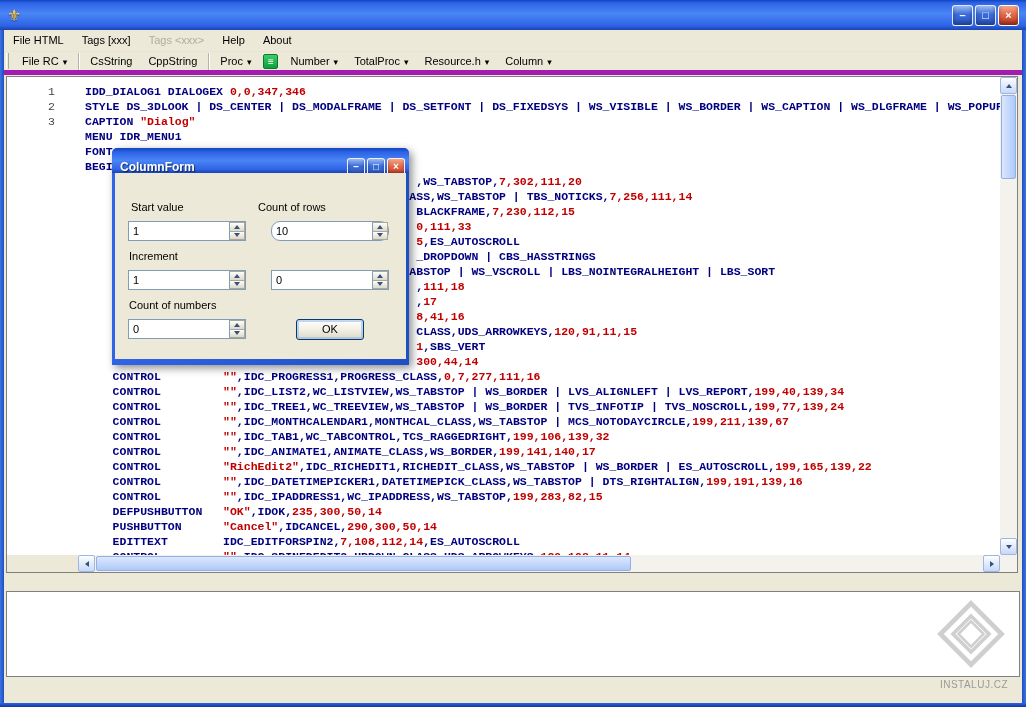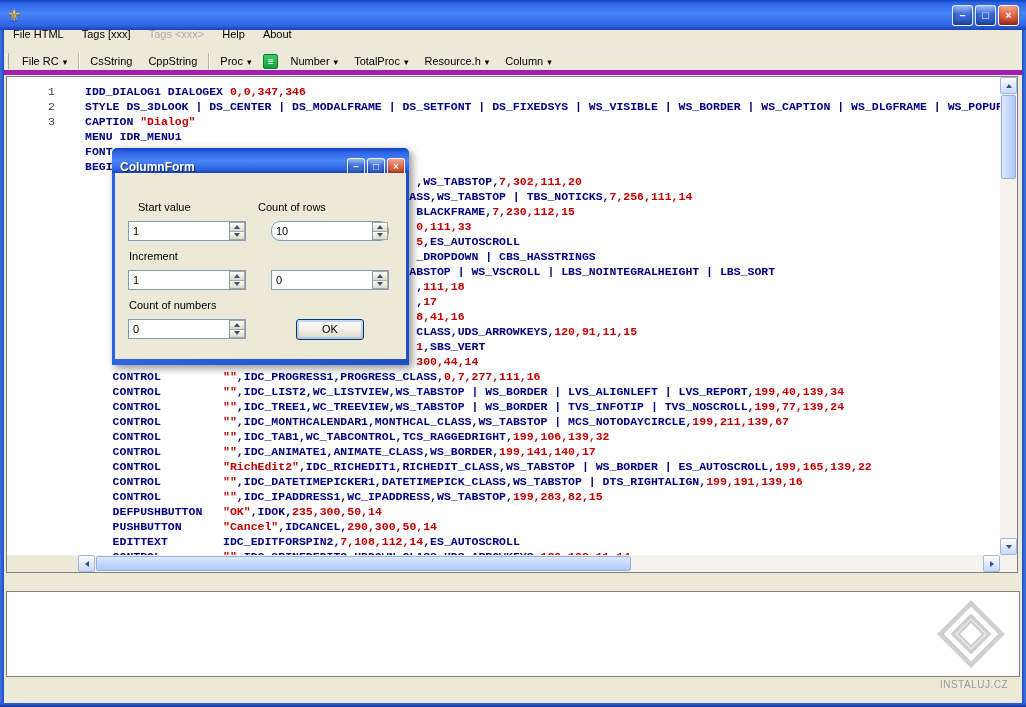--- a/index.html
+++ b/index.html
@@ -23,21 +23,21 @@
   .wbtn {
     width:21px; height:21px; margin-left:2px; border-radius:3px;
     border:1px solid rgba(255,255,255,.85); color:#fff;
     font:bold 11px "Liberation Sans",sans-serif; line-height:18px; text-align:center;
     background:linear-gradient(180deg,#9DBCF4,#3A6BD8 45%,#2F5BC4);
     box-shadow:inset 0 -3px 4px rgba(0,0,40,.35);
     cursor:default;
   }
   .wbtn.close { background:linear-gradient(180deg,#F6A78F,#E26A4A 45%,#C23A1C); border-color:#fff; }
   
-  .menubar { position:absolute; left:4px; right:4px; top:24px; height:20px; display:flex; align-items:center; font-size:11px; color:#000; }
+  .menubar { position:absolute; left:4px; right:4px; top:30px; height:20px; display:flex; align-items:center; font-size:11px; color:#000; }
   .mitem { padding:3px 9px; white-space:nowrap; }
   .mitem.disabled { color:#B0AC9F; }
   
   .toolbar {
     position:absolute; left:4px; right:4px; top:51px; height:24px;
     display:flex; align-items:center; font-size:11px;
     border-top:1px solid #E8E5D8; border-bottom:5px solid #a21caf;
   }
   .tgrip { width:3px; height:16px; margin:0 5px 0 2px; border-left:1px solid #fff; border-right:1px solid #ACA899; }
   .tbtn { display:flex; align-items:center; gap:4px; padding:3px 7px; white-space:nowrap; border:1px solid transparent; border-radius:2px; }
@@ -238,21 +238,21 @@
 
   <div class="dialog">
     <div class="dlg-title">
       <span class="ttl">ColumnForm</span>
       <div class="dbtn">–</div>
       <div class="dbtn">□</div>
       <div class="dbtn close">×</div>
     </div>
     <div class="dlg-body">
 
-      <span class="fld-label" style="left:23px;top:28px;">Start value</span>
+      <span class="fld-label" style="left:16px;top:28px;">Start value</span>
       <div class="spin" style="left:13px;top:48px;">
         <div class="spin-val">1</div>
         <div class="spin-btns">
           <div class="spin-up">
               <div class="tri-up"></div>
             </div>
           <div class="spin-down">
               <div class="tri-down"></div>
             </div>
         </div>

